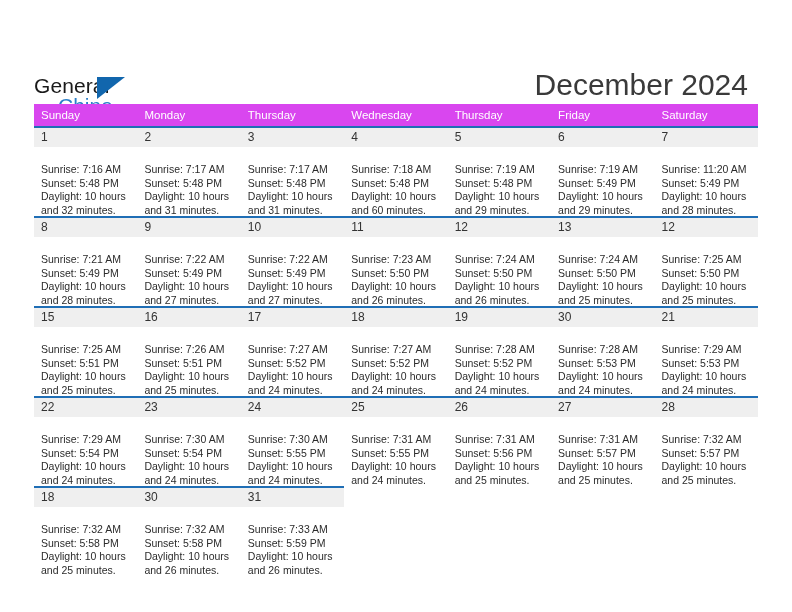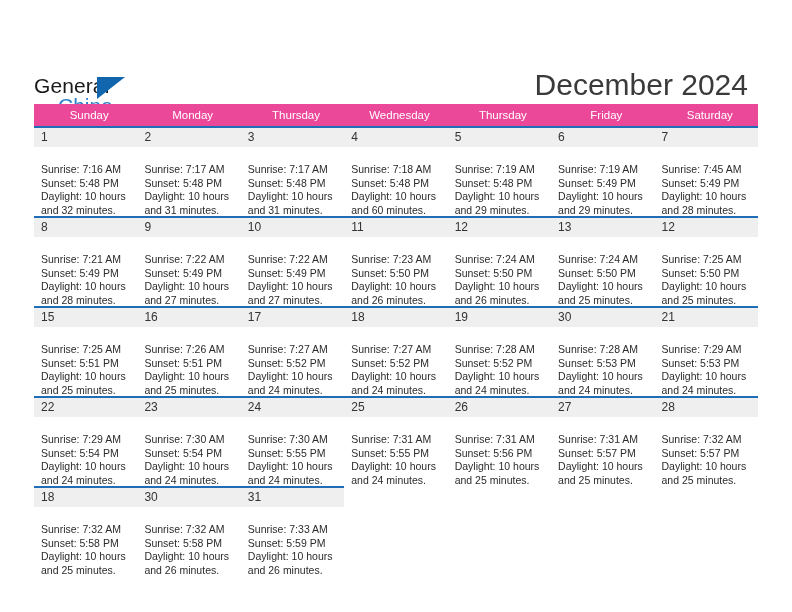--- a/index.html
+++ b/index.html
@@ -91,25 +91,25 @@
     left: 34px;
     top: 104px;
     width: 724px;
   }
   .cal-table {
     width: 724px;
     border-collapse: collapse;
     table-layout: fixed;
   }
   .cal-table th {
-    background: #ec4899;
+    background: #d946ef;
     color: #ffffff;
     font-size: 11.5px;
     font-weight: normal;
-    text-align: center;
+    text-align: left;
     padding: 5px 0 5px 7px;
     height: 18px;
     box-sizing: border-box;
   }
   .week-row > td {
     vertical-align: top;
     padding: 0;
     border-top: 2px solid #1f6eb5;
     height: 90px;
     box-sizing: border-box;
@@ -242,21 +242,21 @@
               <div>Sunset: 5:49 PM</div>
               <div>Daylight: 10 hours</div>
               <div>and 29 minutes.</div>
             </div>
           </div>
             </td>
           <td>
               <div class="cell-inner">
             <div class="daynum">7</div>
             <div class="info">
-              <div>Sunrise: 7:45 AM</div>
+              <div>Sunrise: 11:20 AM</div>
               <div>Sunset: 5:49 PM</div>
               <div>Daylight: 10 hours</div>
               <div>and 28 minutes.</div>
             </div>
           </div>
             </td>
         </tr>
 
         <tr class="week-row">
           <td>

